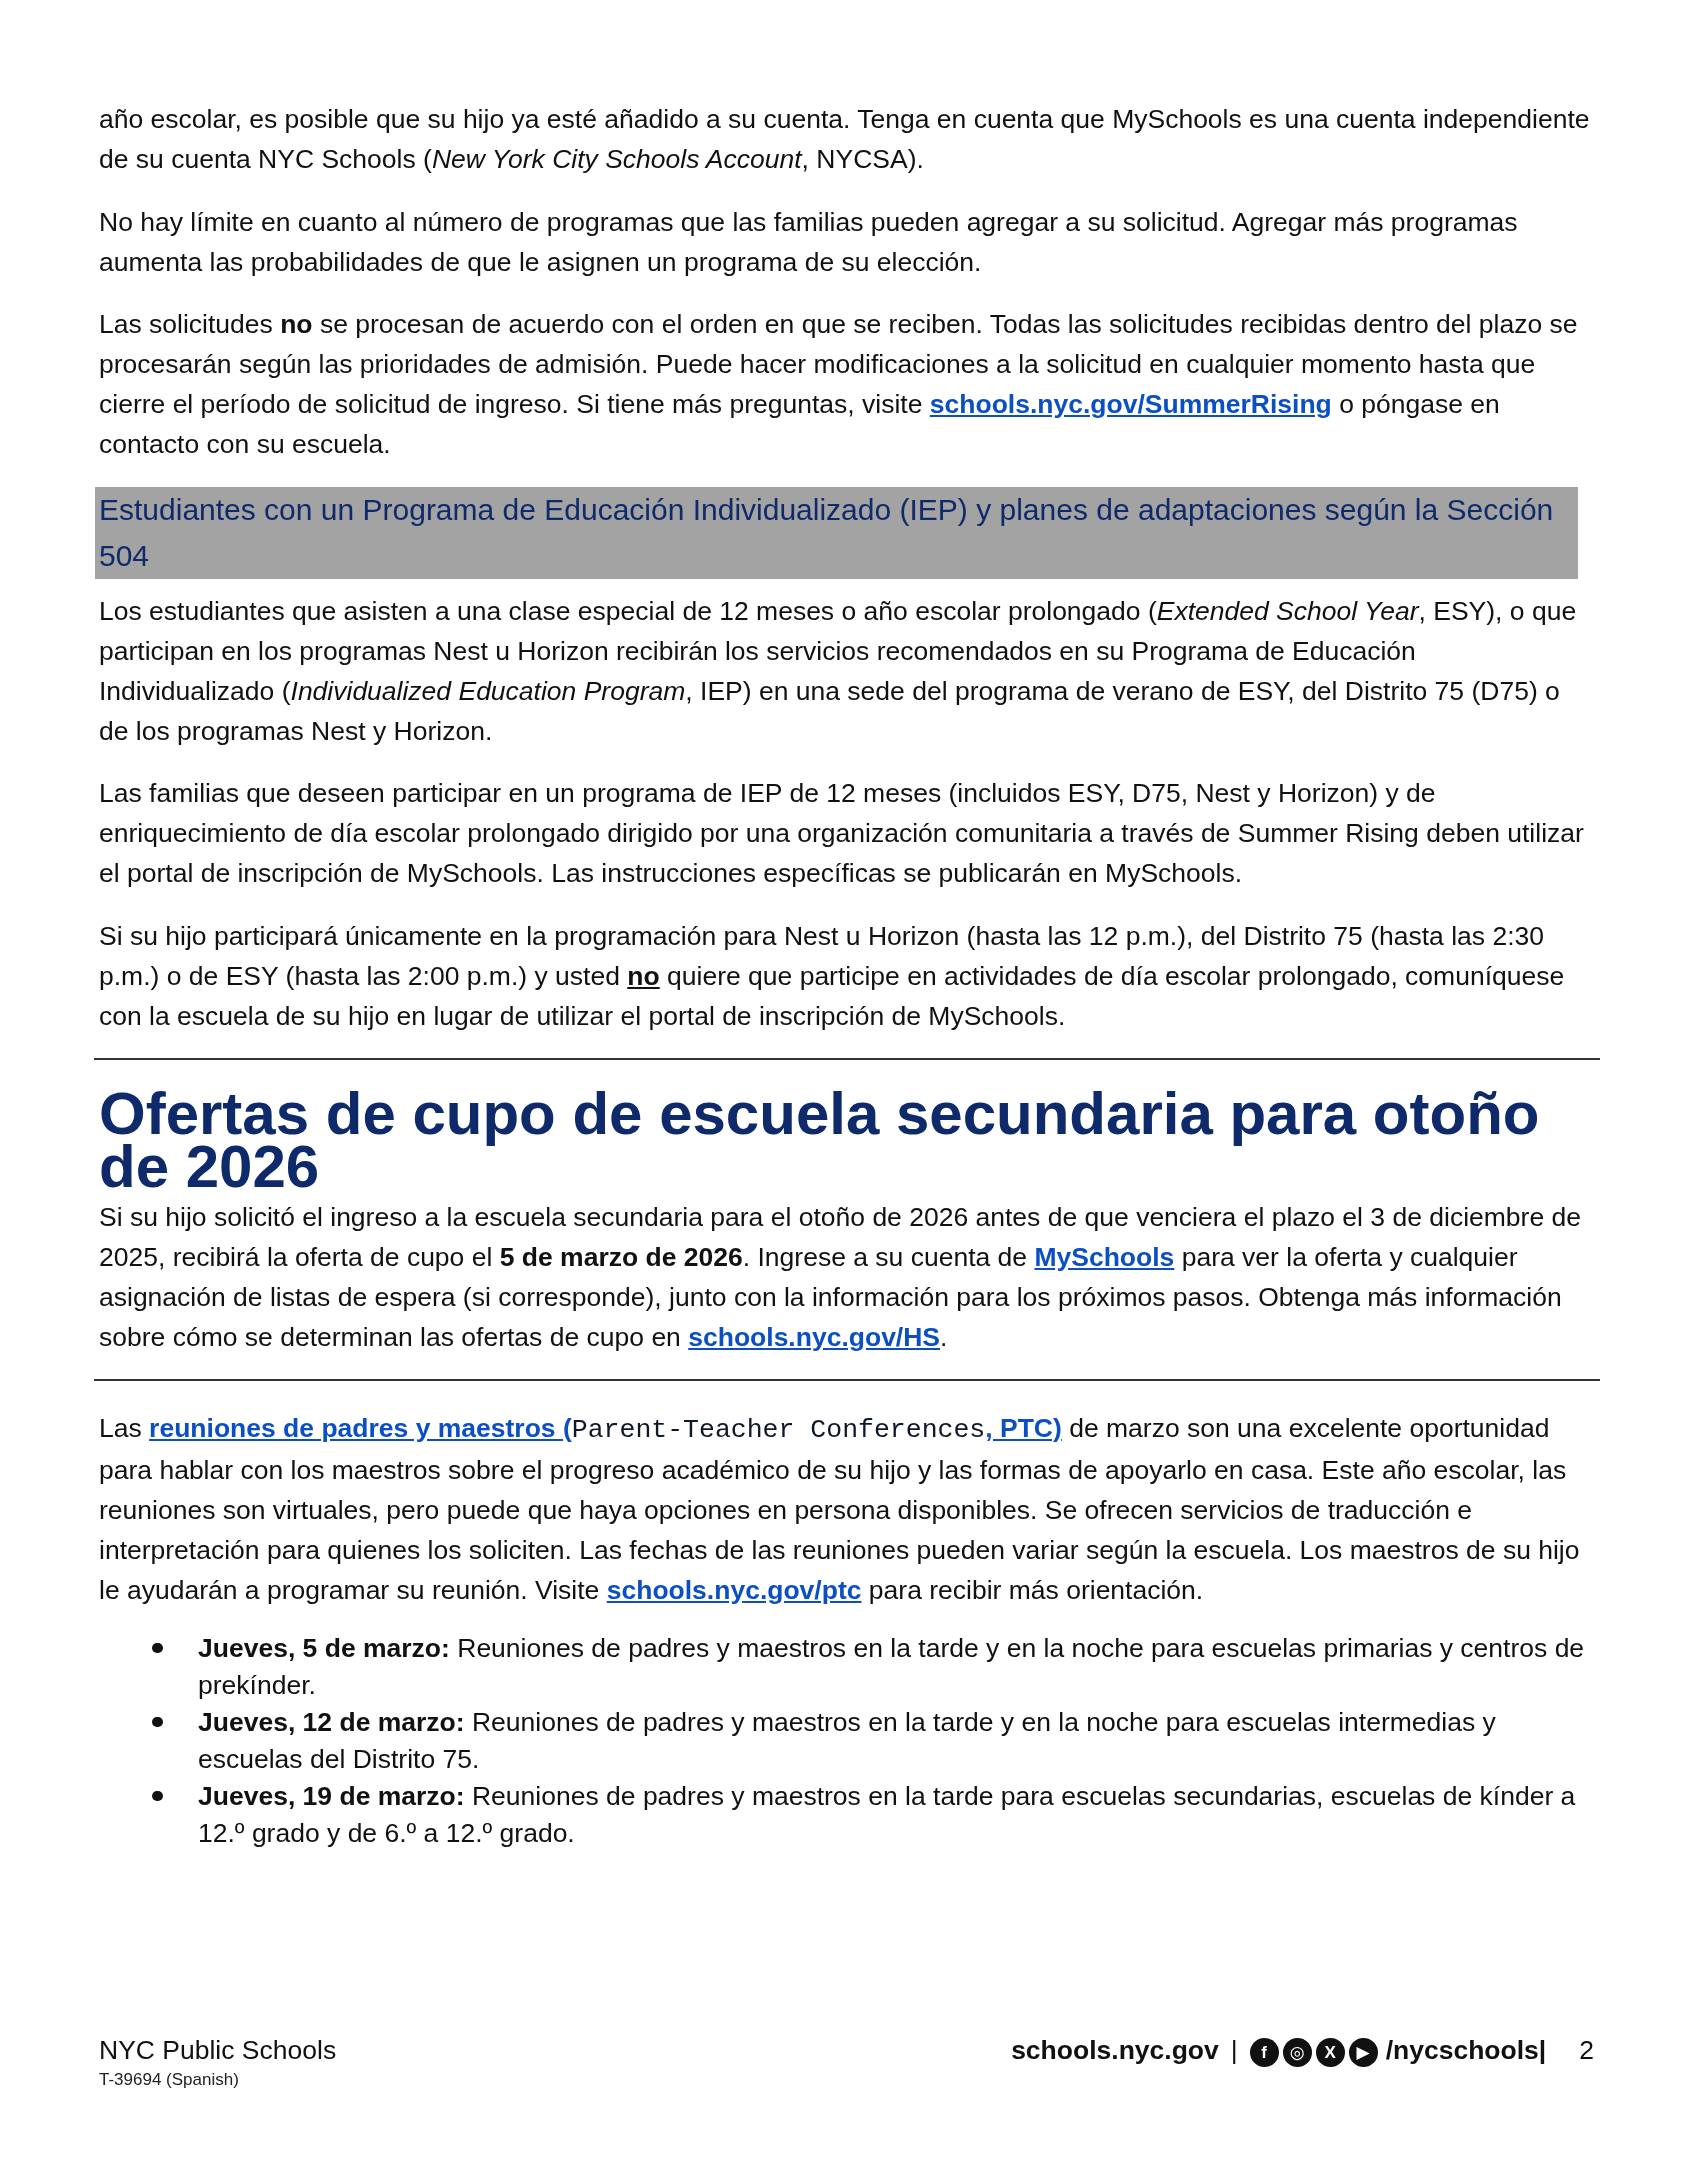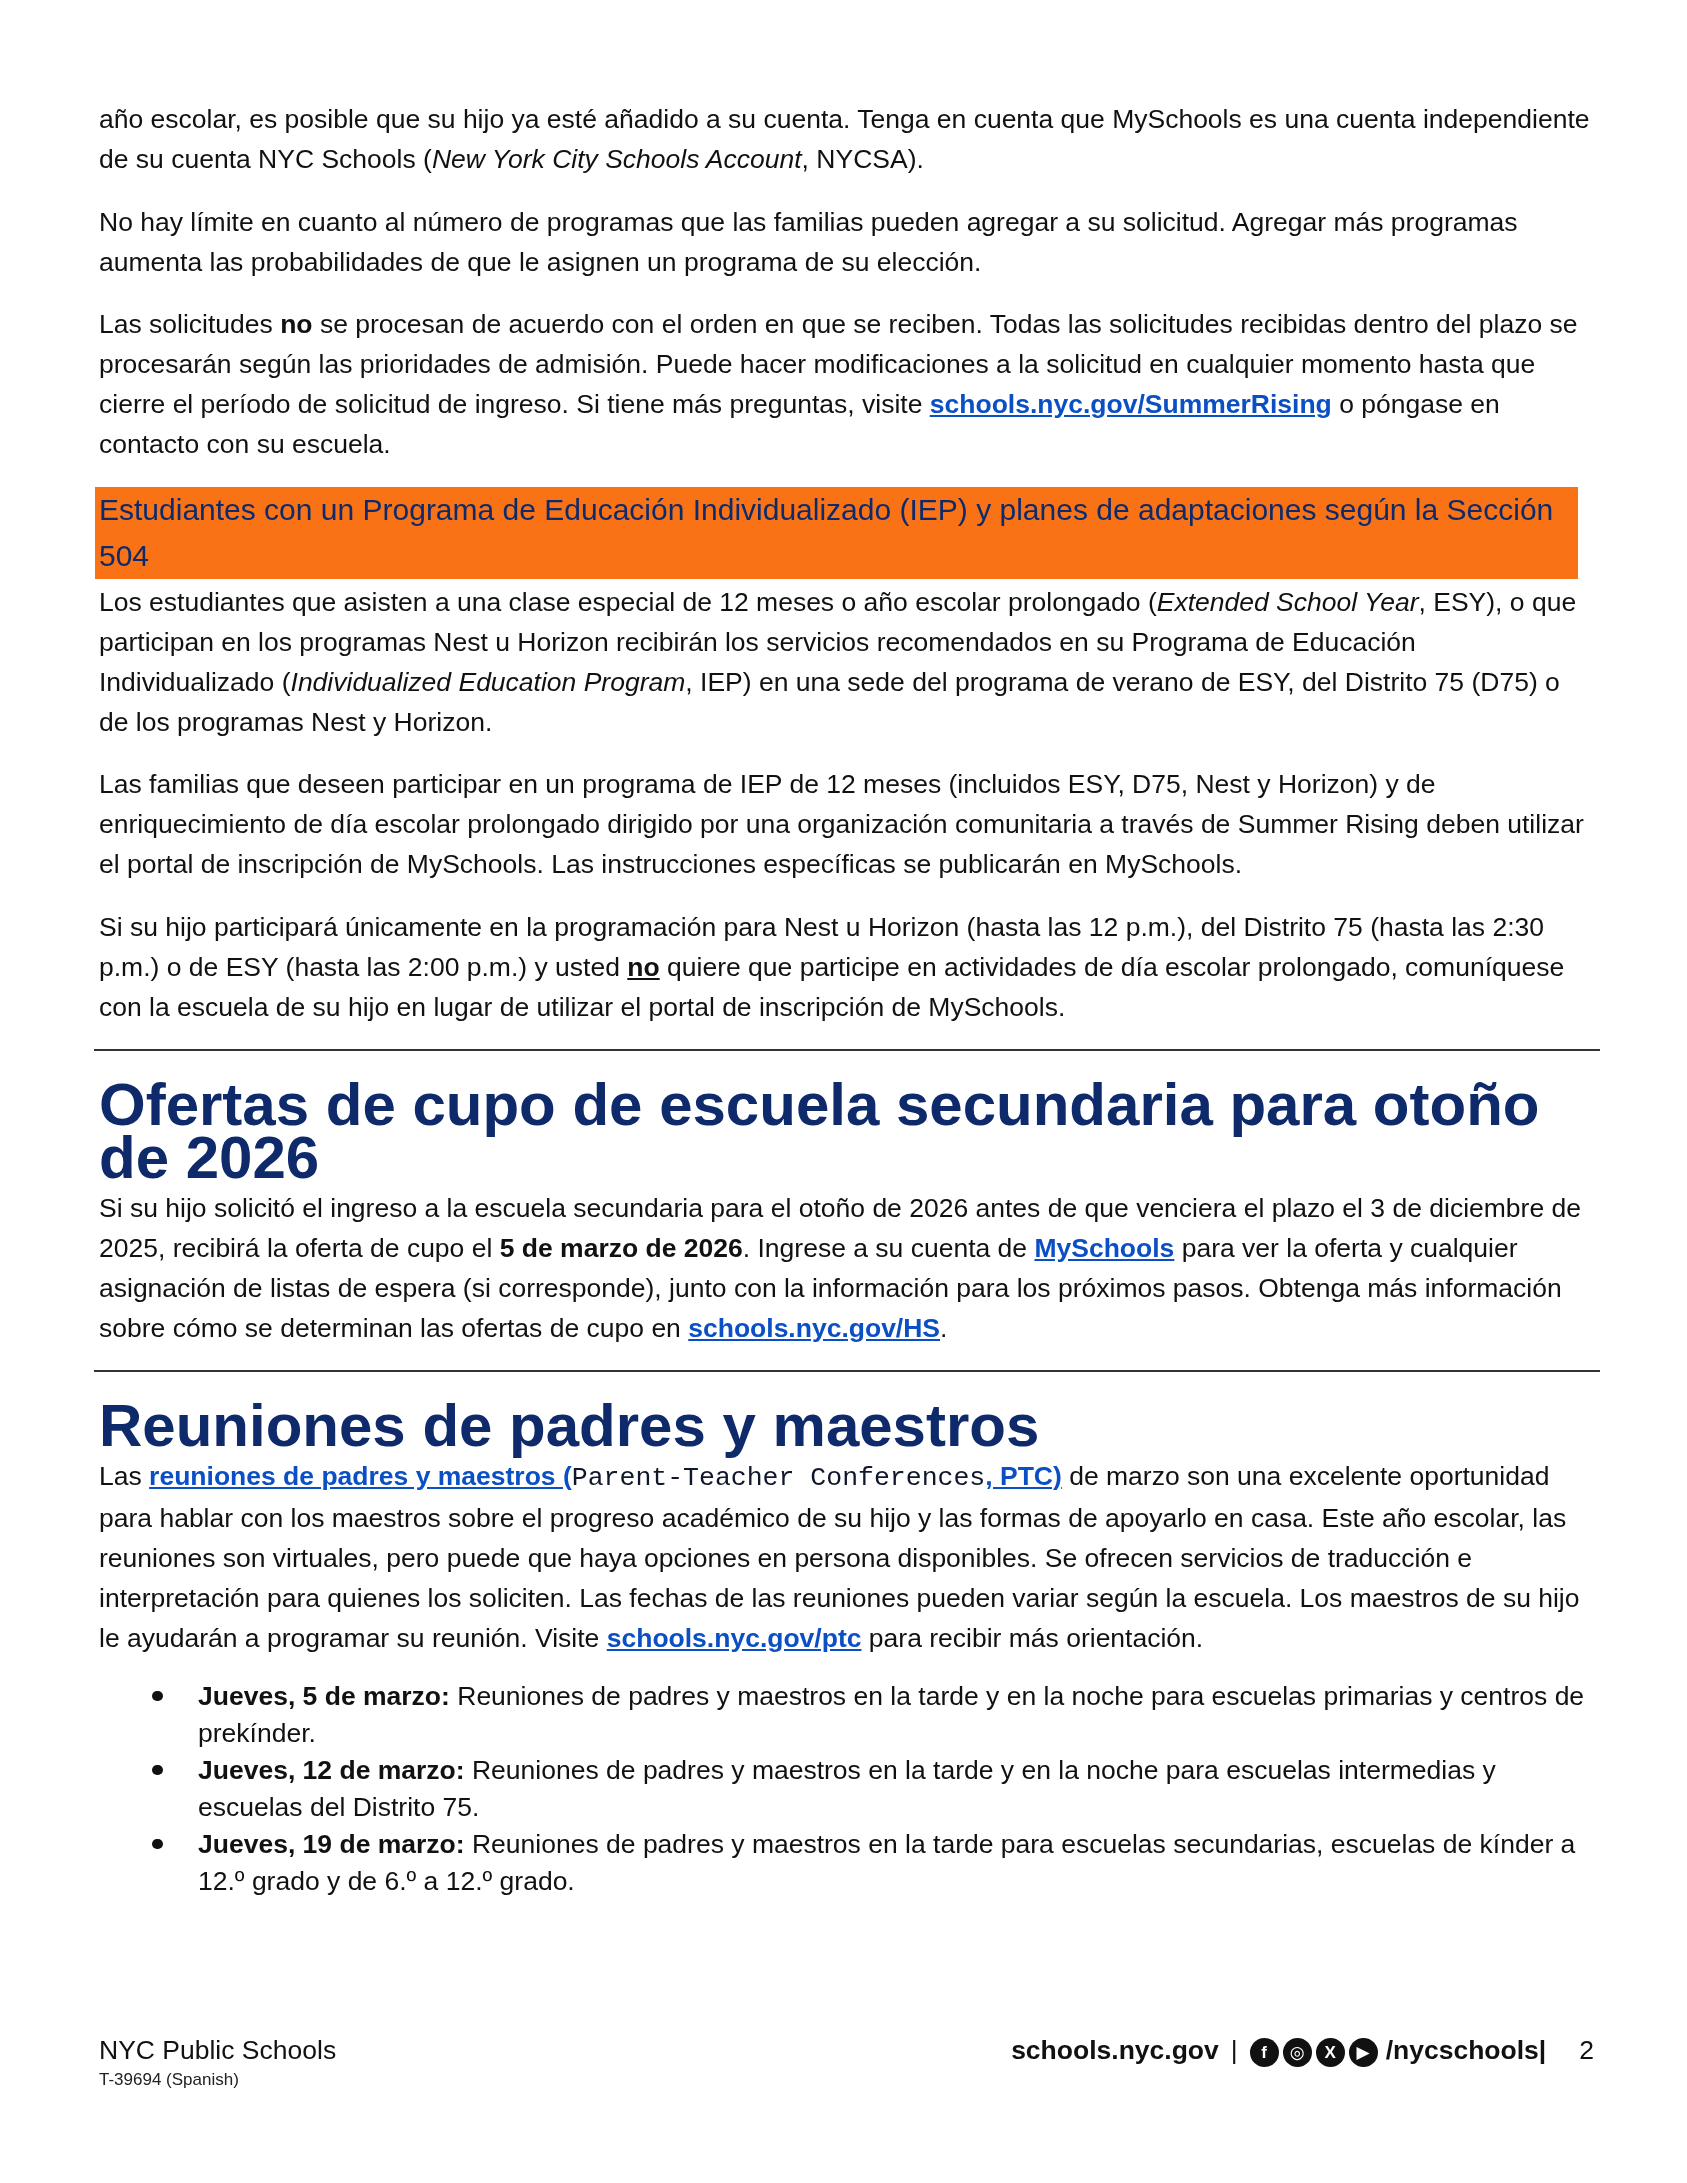--- a/index.html
+++ b/index.html
@@ -5,21 +5,21 @@
   html, body { margin:0; padding:0; background:#ffffff; }
   body { width:1687px; height:2183px; position:relative; overflow:hidden;
          font-family:"Liberation Sans", "DejaVu Sans", sans-serif; color:#111111; }
   .page { position:absolute; left:99px; top:99px; width:1495px; }
   p { margin:0; font-size:26.5px; line-height:40px; }
   .para { margin-bottom:22.5px; }
   .link { color:#0b4fc4; font-weight:bold;text-decoration:underline; }
   .link-plain { color:#0f172a;font-family:Liberation Mono, monospace; }
   b { font-weight:bold; }
   u.strong { font-weight:bold; text-decoration:underline; }
-  .band { background:#f97316; margin-left:-4px; padding:0 4px; width:1475px; margin-bottom:3px; }
+  .band { background:#a3a3a3; margin-left:-4px; padding:0 4px; width:1475px; margin-bottom:12px; }
   .band p { color:#0f2a6b; font-size:30px; line-height:46px; }
   .rule { border:none; border-top:2px solid #333333; margin:13.2px -5.3px 26.5px -5.3px; width:1506px; }
   h2 { margin:0 0 4px 0; font-size:60px; line-height:53px; color:#0f2a6b; font-weight:bold; }
   ul.bullets { list-style:none; margin:20px 0 8px 0; padding:0; }
   ul.bullets li { position:relative; padding-left:99px; font-size:26.5px; line-height:37px; margin-bottom:0; }
   ul.bullets li .dot { position:absolute; left:53px; top:13.2px; width:10.6px; height:10.6px; border-radius:50%; background:#111; }
   .footer { position:absolute; left:99px; top:2034px; width:1495px; height:66px; }
   .footer-left { position:absolute; left:0; top:0; }
   .footer-org { font-size:26.5px; line-height:33px; }
   .footer-code { font-size:17px; line-height:26.5px; color:#222; }
@@ -53,21 +53,20 @@
 
   <p class="para"><span>Si su hijo participará únicamente en la programación para Nest u Horizon (hasta las 12 p.m.), del Distrito 75 (hasta las 2:30 p.m.) o de ESY (hasta las 2:00 p.m.) y usted </span><u class="strong">no</u><span> quiere que participe en actividades de día escolar prolongado, comuníquese con la escuela de su hijo en lugar de utilizar el portal de inscripción de MySchools.</span></p>
 
   <hr class="rule">
 
   <h2>Ofertas de cupo de escuela secundaria para otoño de 2026</h2>
   <p class="para"><span>Si su hijo solicitó el ingreso a la escuela secundaria para el otoño de 2026 antes de que venciera el plazo el 3 de diciembre de 2025, recibirá la oferta de cupo el </span><b>5 de marzo de 2026</b><span>. Ingrese a su cuenta de </span><a class="link">MySchools</a><span> para ver la oferta y cualquier asignación de listas de espera (si corresponde), junto con la información para los próximos pasos. Obtenga más información sobre cómo se determinan las ofertas de cupo en </span><a class="link">schools.nyc.gov/HS</a><span>.</span></p>
 
   <hr class="rule">
 
-  <h2>Reuniones de padres y maestros</h2>
   <p><span>Las </span><a><span class="link">reuniones de padres y maestros (</span><span class="link-plain">Parent-Teacher Conferences</span><span class="link">, PTC)</span></a><span> de marzo son una excelente oportunidad para hablar con los maestros sobre el progreso académico de su hijo y las formas de apoyarlo en casa. Este año escolar, las reuniones son virtuales, pero puede que haya opciones en persona disponibles. Se ofrecen servicios de traducción e interpretación para quienes los soliciten. Las fechas de las reuniones pueden variar según la escuela. Los maestros de su hijo le ayudarán a programar su reunión. Visite </span><a class="link">schools.nyc.gov/ptc</a><span> para recibir más orientación.</span></p>
 
   <ul class="bullets">
     <li><span class="dot"></span><b>Jueves, 5 de marzo:</b><span> Reuniones de padres y maestros en la tarde y en la noche para escuelas primarias y centros de prekínder.</span></li>
     <li><span class="dot"></span><b>Jueves, 12 de marzo:</b><span> Reuniones de padres y maestros en la tarde y en la noche para escuelas intermedias y escuelas del Distrito 75.</span></li>
     <li><span class="dot"></span><b>Jueves, 19 de marzo:</b><span> Reuniones de padres y maestros en la tarde para escuelas secundarias, escuelas de kínder a 12.º grado y de 6.º a 12.º grado.</span></li>
   </ul>
 </div>
 
 <div class="footer">

